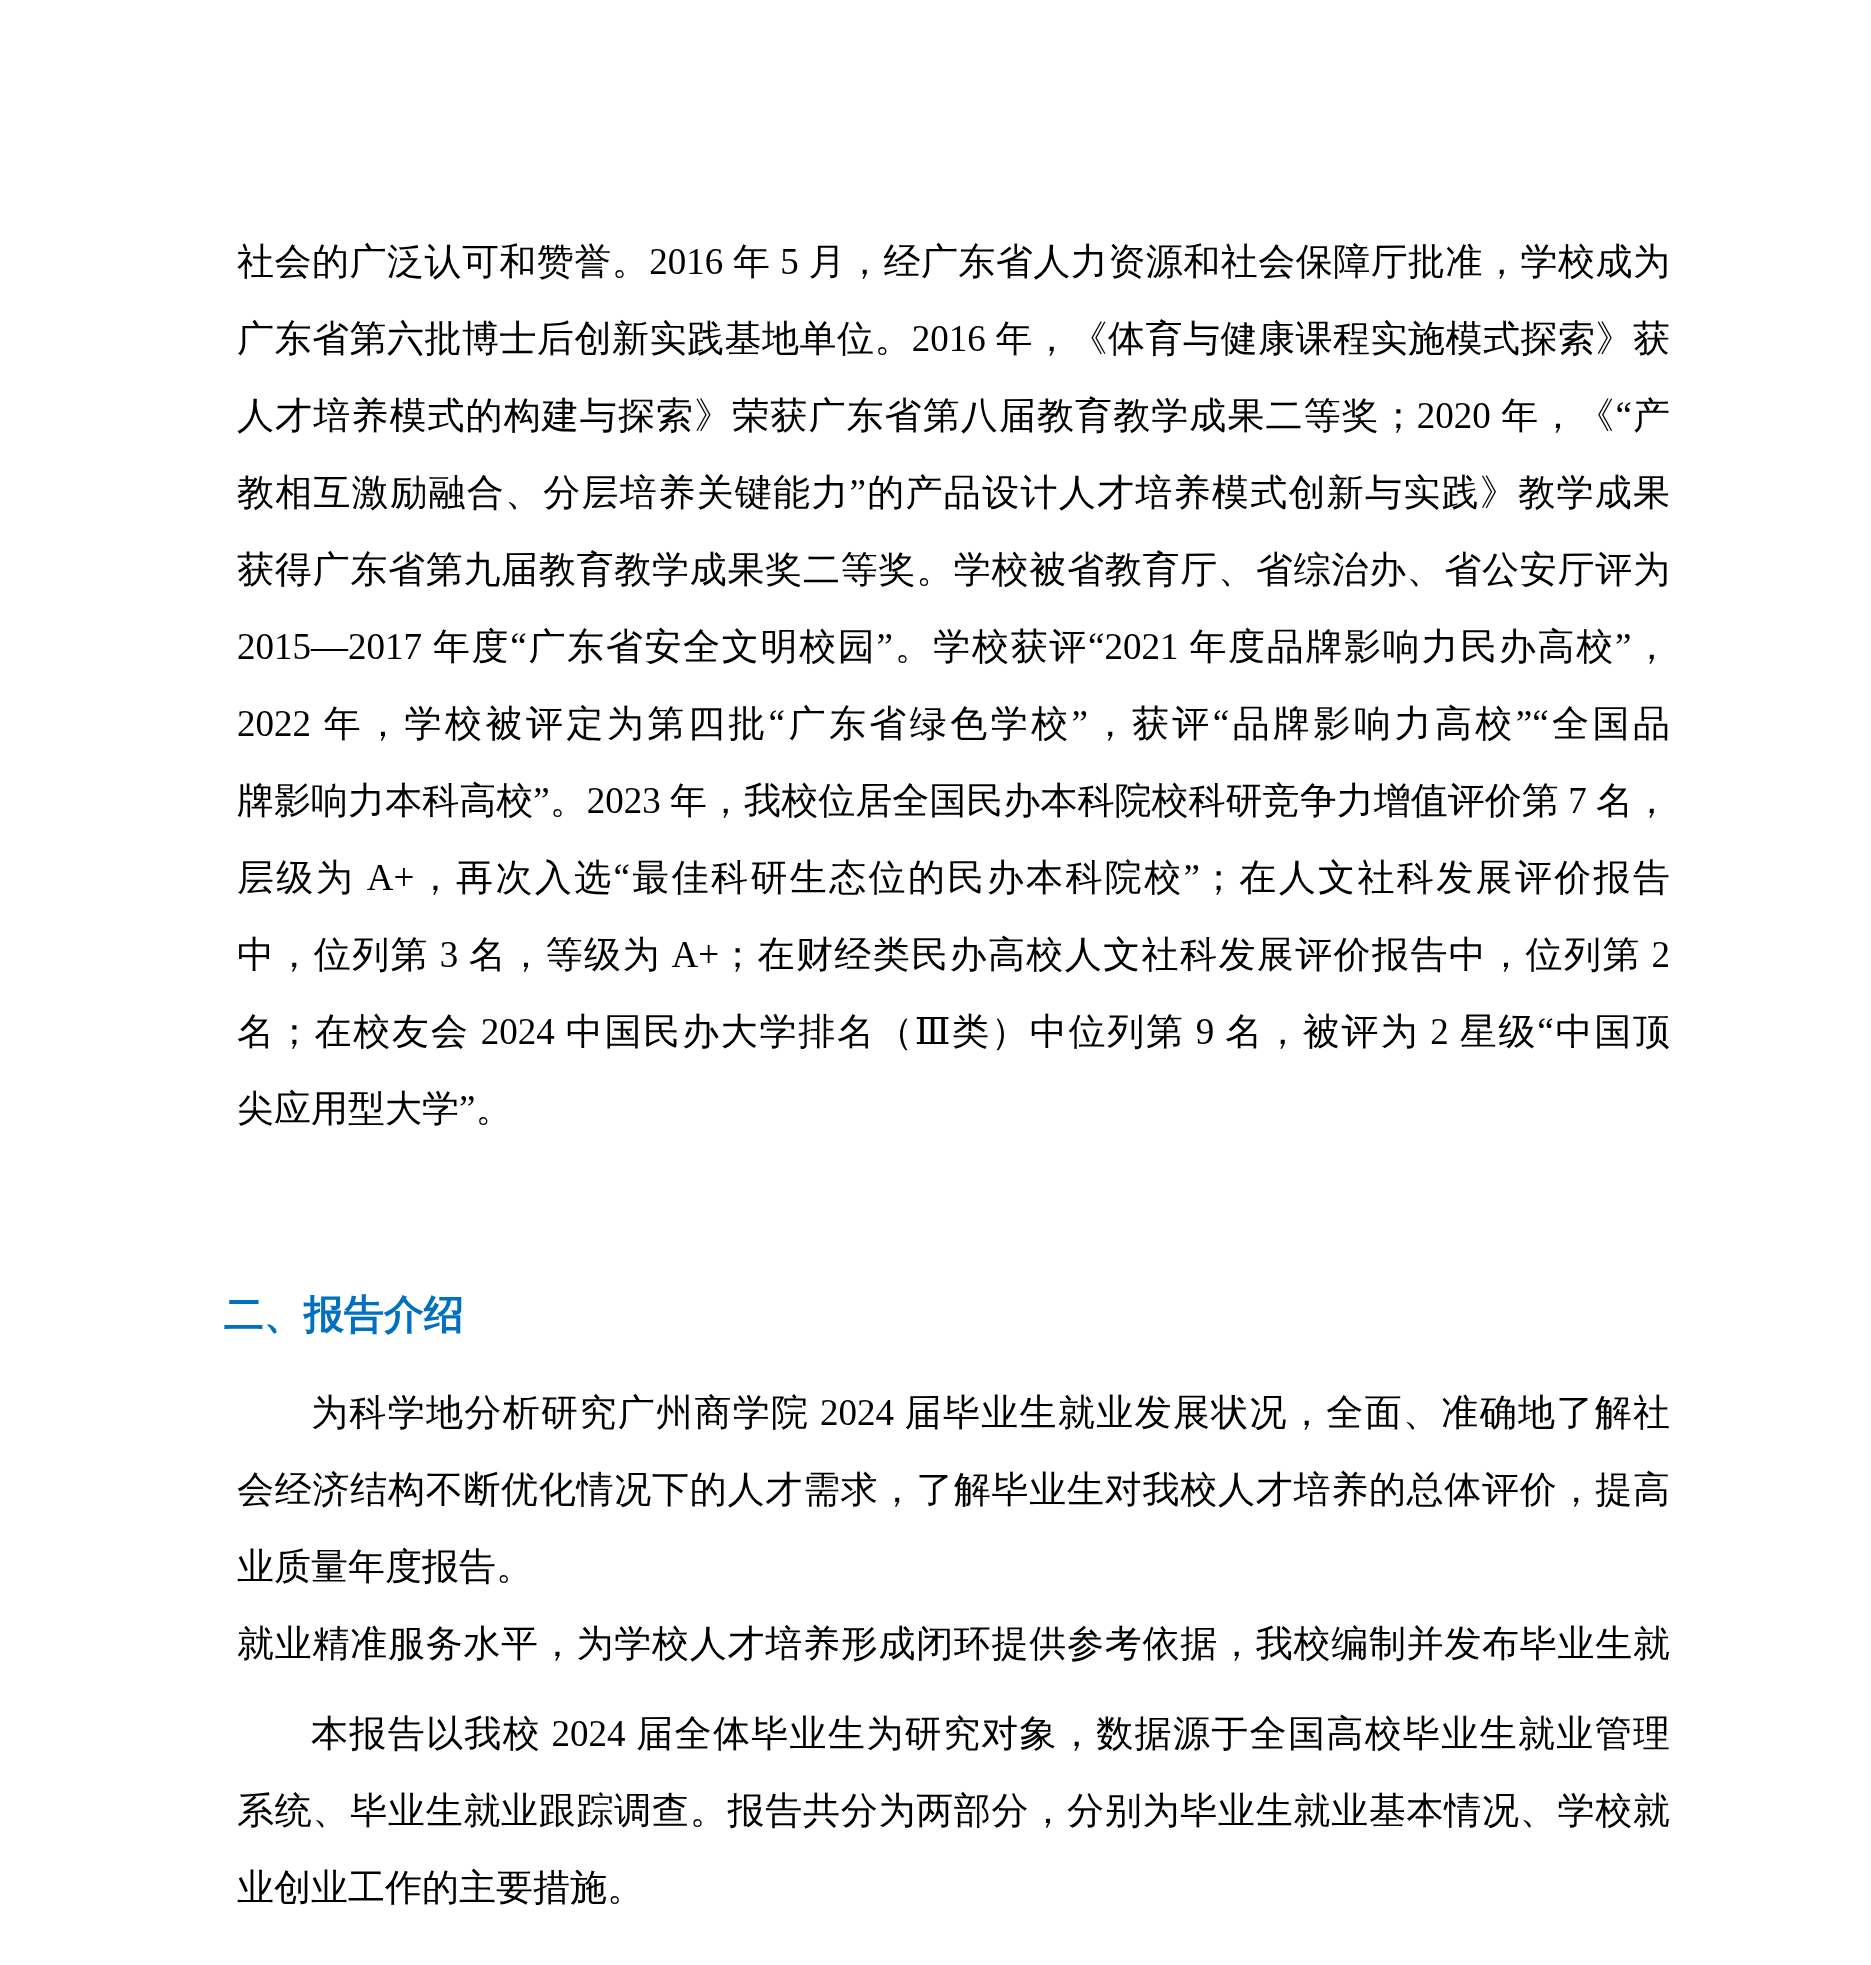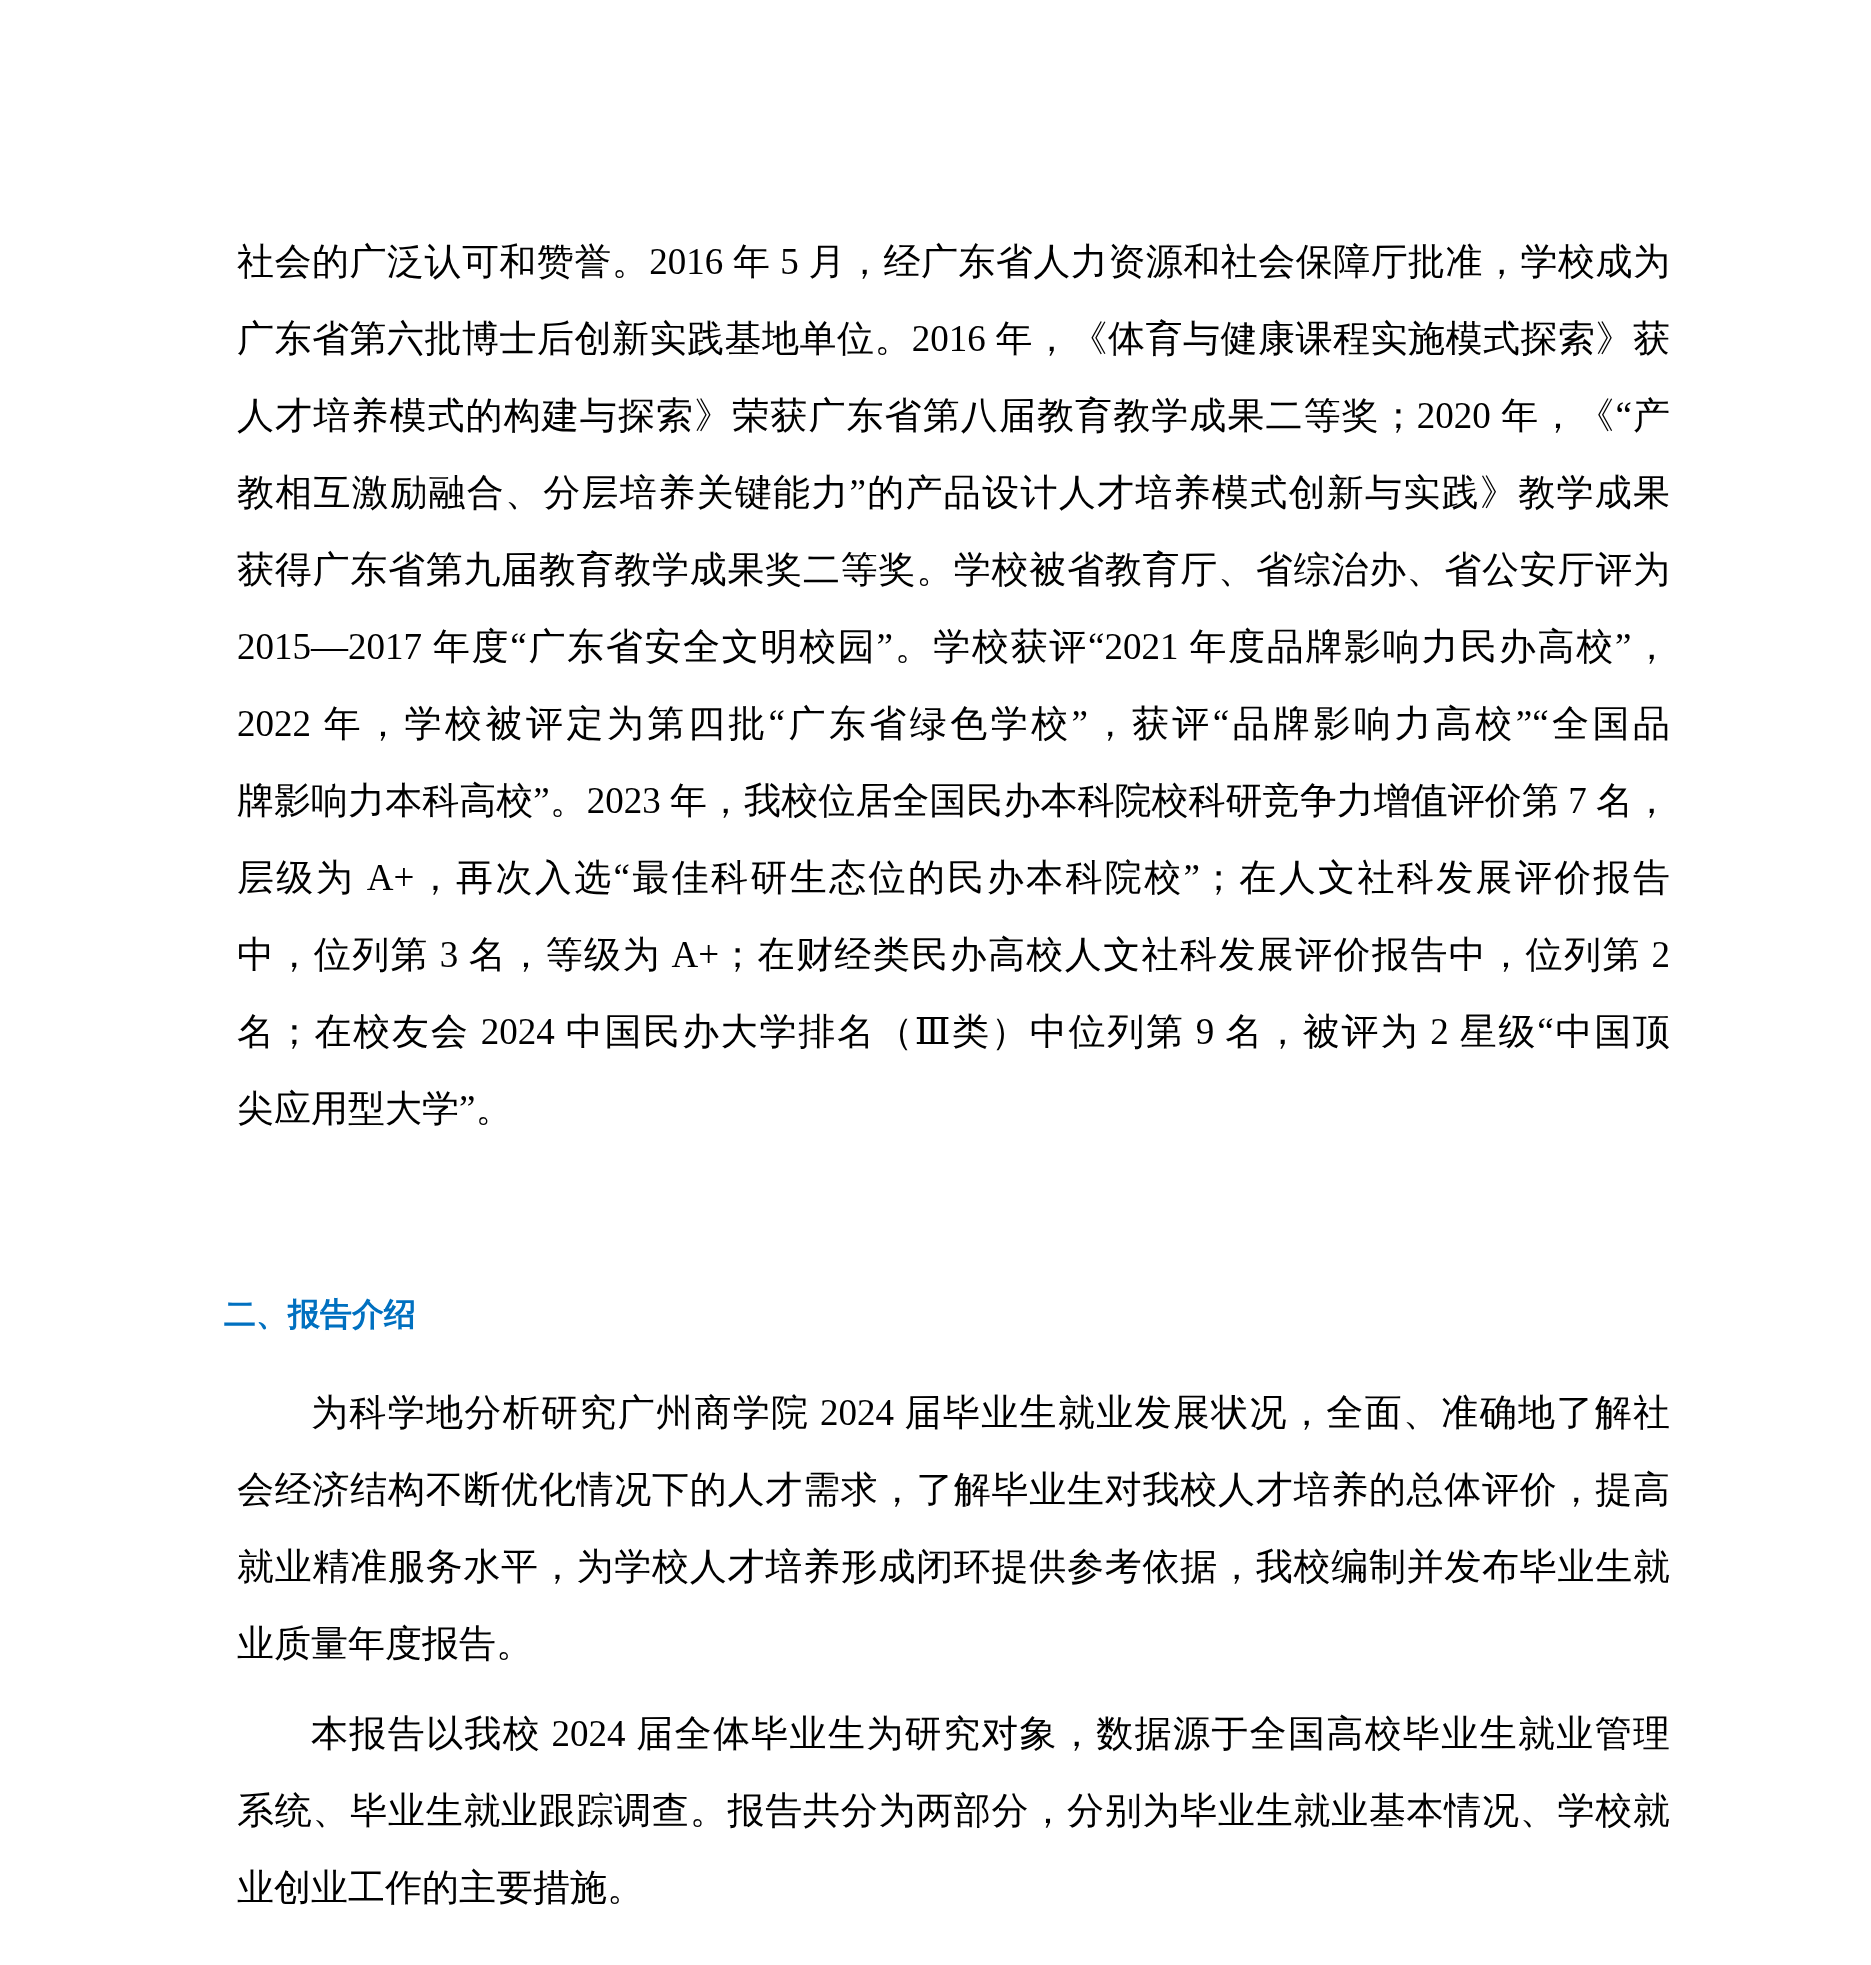--- a/index.html
+++ b/index.html
@@ -34,21 +34,21 @@
     text-align: justify;
     text-align-last: left;
   }
   .indent-first .line:first-child {
     text-indent: 74px;
   }
   h2 {
     font-family: "Liberation Sans", "DejaVu Sans", sans-serif;
     font-weight: bold;
     color: var(--heading-color, #0070C0);
-    font-size: 32px;
+    font-size: 40px;
     line-height: 59px;
     margin: 0;
   }
   h2.first-heading  { margin: 138px 0 29.5px 0; }
 </style>
 </head>
 <body>
 
 <div class="page">
 
@@ -65,22 +65,22 @@
       <div class="line">中，位列第 3 名，等级为 A+；在财经类民办高校人文社科发展评价报告中，位列第 2</div>
       <div class="line">名；在校友会 2024 中国民办大学排名（Ⅲ类）中位列第 9 名，被评为 2 星级“中国顶</div>
       <div class="line final">尖应用型大学”。</div>
     </div>
 
   <h2 class="first-heading">二、报告介绍</h2>
 
   <div class="para indent-first">
       <div class="line">为科学地分析研究广州商学院 2024 届毕业生就业发展状况，全面、准确地了解社</div>
       <div class="line">会经济结构不断优化情况下的人才需求，了解毕业生对我校人才培养的总体评价，提高</div>
+      <div class="line final">业质量年度报告。</div>
       <div class="line">就业精准服务水平，为学校人才培养形成闭环提供参考依据，我校编制并发布毕业生就</div>
-      <div class="line final">业质量年度报告。</div>
     </div>
 
   <div class="para indent-first">
       <div class="line">本报告以我校 2024 届全体毕业生为研究对象，数据源于全国高校毕业生就业管理</div>
       <div class="line">系统、毕业生就业跟踪调查。报告共分为两部分，分别为毕业生就业基本情况、学校就</div>
       <div class="line final">业创业工作的主要措施。</div>
     </div>
 
 </div>
 

